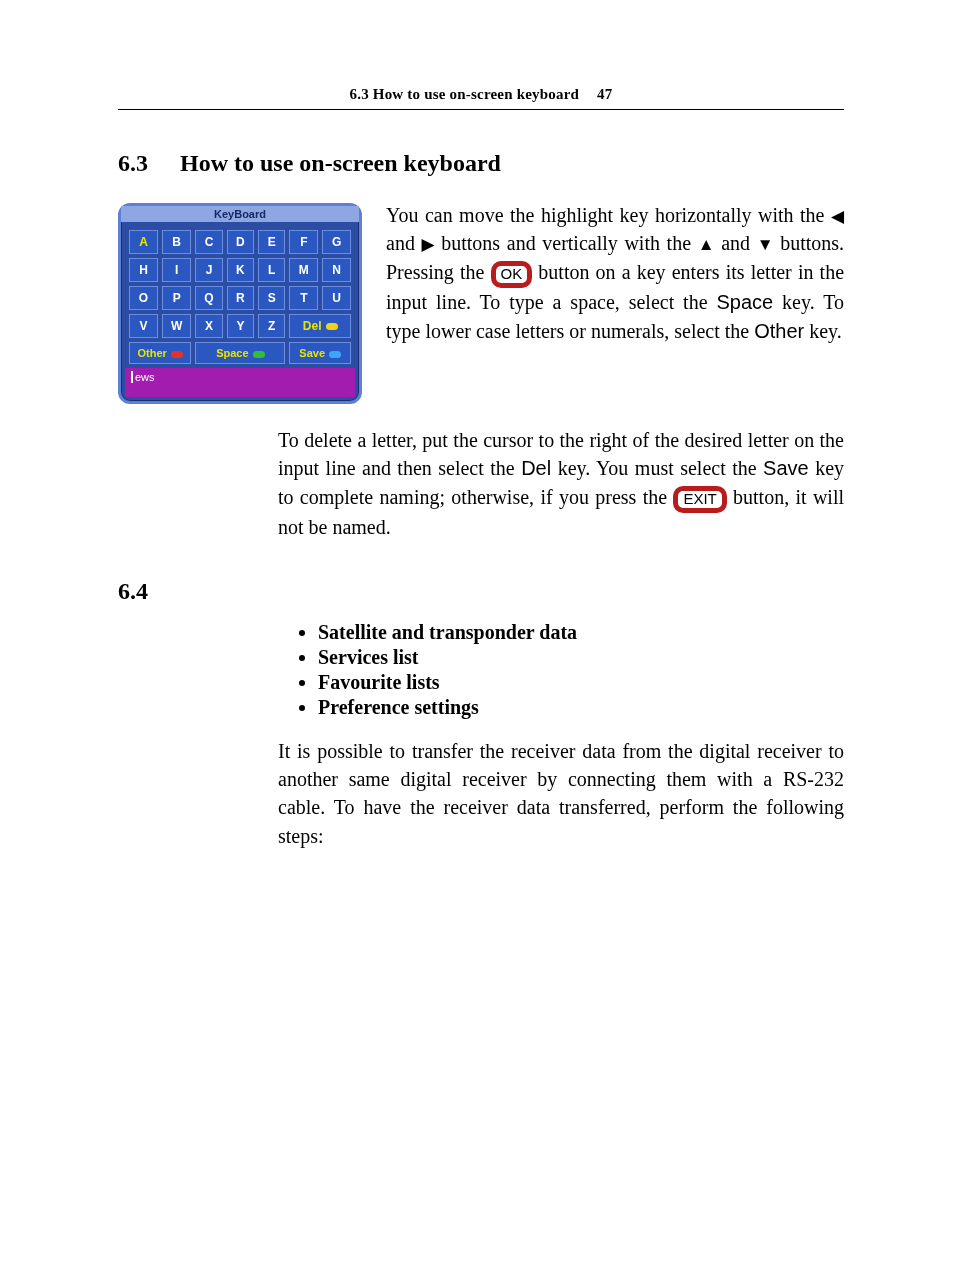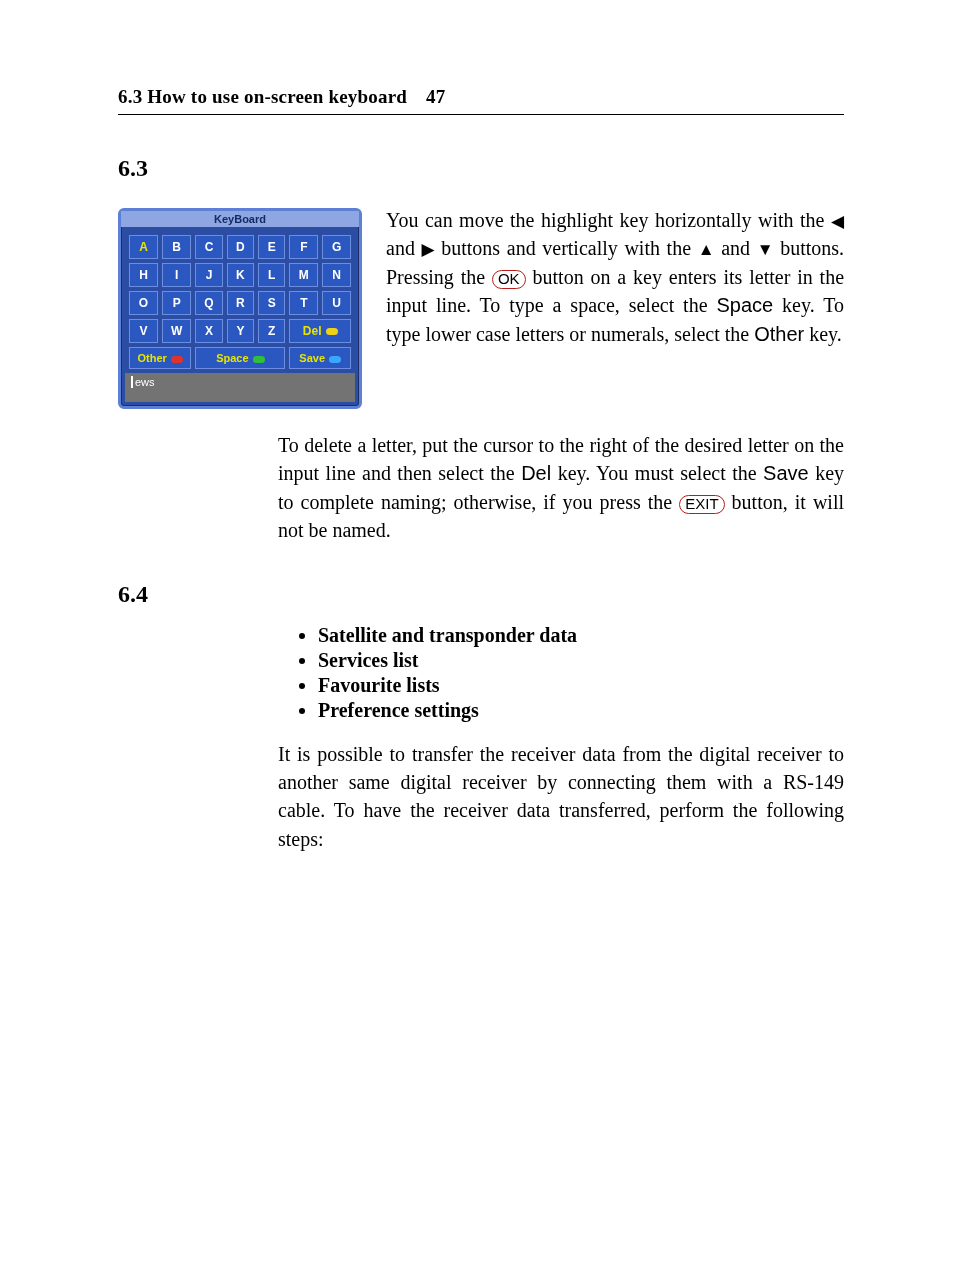--- a/index.html
+++ b/index.html
@@ -13,22 +13,22 @@
     height: 1272px;
     position: relative;
     font-family: "Book Antiqua", Palatino, "Palatino Linotype", Georgia, serif;
     color: #000;
     box-sizing: border-box;
     padding: 86px 110px 60px 118px;
   }
 
   
   .runhead {
-    text-align: left;
-    font-size: 19px;
+    text-align: center;
+    font-size: 15px;
     font-weight: 700;
     letter-spacing: .2px;
   }
   .runhead .pg {
     font-weight: 700;
     margin-left: 14px;
   }
   .rule {
     border: none;
     border-top: 1.5px solid #000;
@@ -54,21 +54,21 @@
   }
 
   
   .kbwrap {
     width: 244px;
     flex: 0 0 244px;
   }
   .kb {
     background: #2b4da3;
     border: 3px solid #5d7fd6;
-    border-radius: 6px;
+    border-radius: 12px;
     box-shadow: inset 0 0 0 1px #1b2f6a;
     padding: 0 4px 4px;
   }
   .kb-title {
     text-align: center;
     font-family: Arial, Helvetica, sans-serif;
     font-weight: 700;
     font-size: 11px;
     background: #8ea6e2;
     color: #142a63;
@@ -99,21 +99,21 @@
     width: 12px; height: 7px;
     border-radius: 4px;
     vertical-align: middle;
     margin-left: 4px;
   }
   .dot.red    { background: #e2332a; }
   .dot.green  { background: #2fbf3a; }
   .dot.yellow { background: #f0d11a; }
   .dot.blue   { background: #3aa7ff; }
   .kb-input {
-    background: #737373;
+    background: #a21caf;
     color: #fff;
     font-family: Arial, Helvetica, sans-serif;
     font-size: 11px;
     padding: 3px 6px 6px;
     height: 20px;
   }
   .kb-caret::before {
     content: "";
     display: inline-block;
     width: 2px;
@@ -130,21 +130,21 @@
     text-align: justify;
     margin: 0 0 14px 0;
   }
   .topblock .para { margin-top: -2px; }
   .indented { margin-left: 160px; margin-right: 0; }
 
   .sans { font-family: Arial, Helvetica, sans-serif; }
   .keycap {
     font-family: Arial, Helvetica, sans-serif;
     font-size: 15px;
-    border: 1px solid #b91c1c;
+    border: 5px solid #b91c1c;
     border-radius: 10px;
     padding: 0 5px 1px;
     display: inline-block;
     line-height: 1.1;
   }
   .tri {
     font-family: Arial, Helvetica, sans-serif;
     font-size: 17px;
     line-height: 1;
     display: inline-block;
@@ -165,20 +165,21 @@
 <div class="page">
 
   <div class="runhead">
     <span>6.3 How to use on-screen keyboard</span>
     <span class="pg">47</span>
   </div>
   <hr class="rule">
 
   <div class="sec">
     <span class="num">6.3</span>
+    <span>How to use on-screen keyboard</span>
   </div>
 
   <div class="topblock">
 
     <div class="kbwrap">
       <div class="kb">
         <div class="kb-title">KeyBoard</div>
         <table>
           <tbody>
               <tr>
@@ -271,15 +272,15 @@
   </div>
 
 
   <ul class="datalist">
     <li>Satellite and transponder data</li>
     <li>Services list</li>
     <li>Favourite lists</li>
     <li>Preference settings</li>
   </ul>
 
-  <p class="para indented">It is possible to transfer the receiver data from the digital receiver to another same digital receiver by connecting them with a RS-149 cable. To have the receiver data transferred, perform the following steps:</p>
+  <p class="para indented">It is possible to transfer the receiver data from the digital receiver to another same digital receiver by connecting them with a RS-232 cable. To have the receiver data transferred, perform the following steps:</p>
 
 </div>
 
 </body></html>

